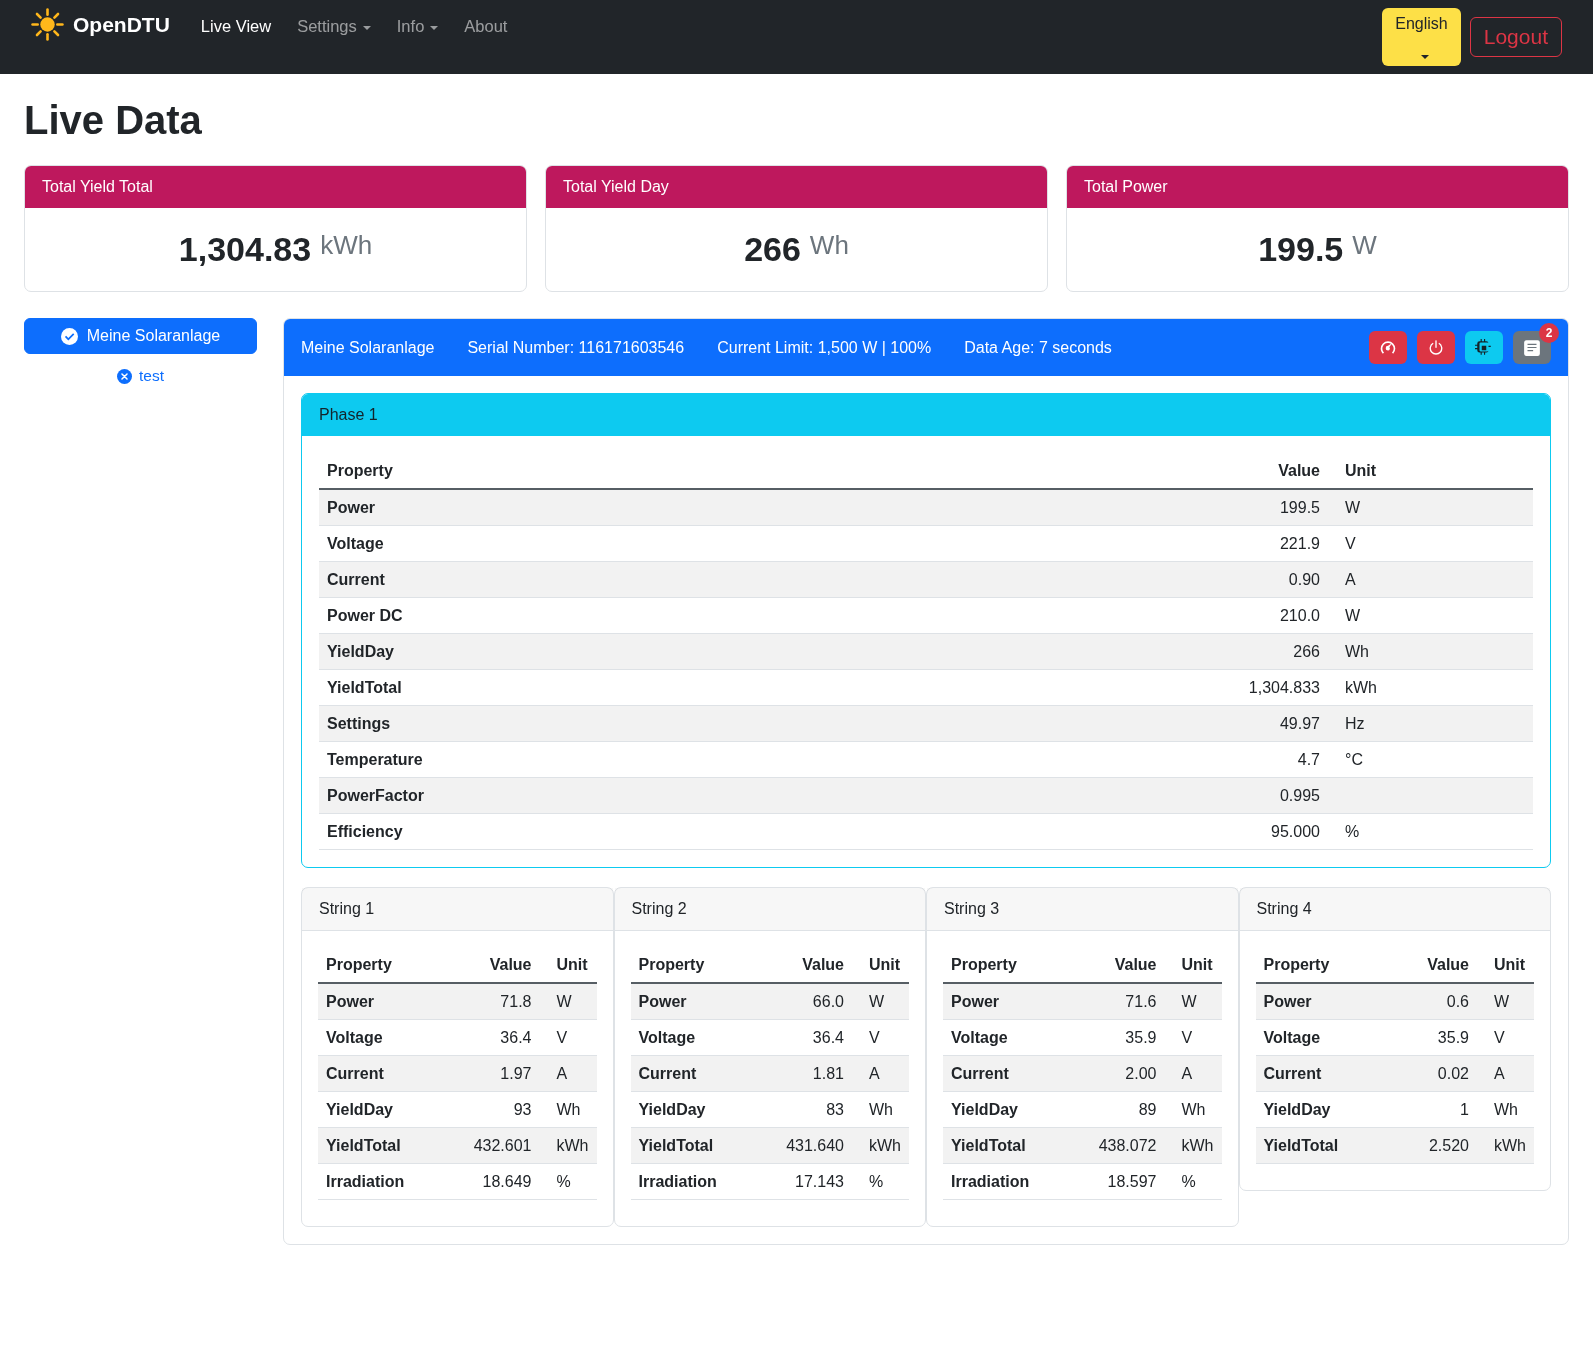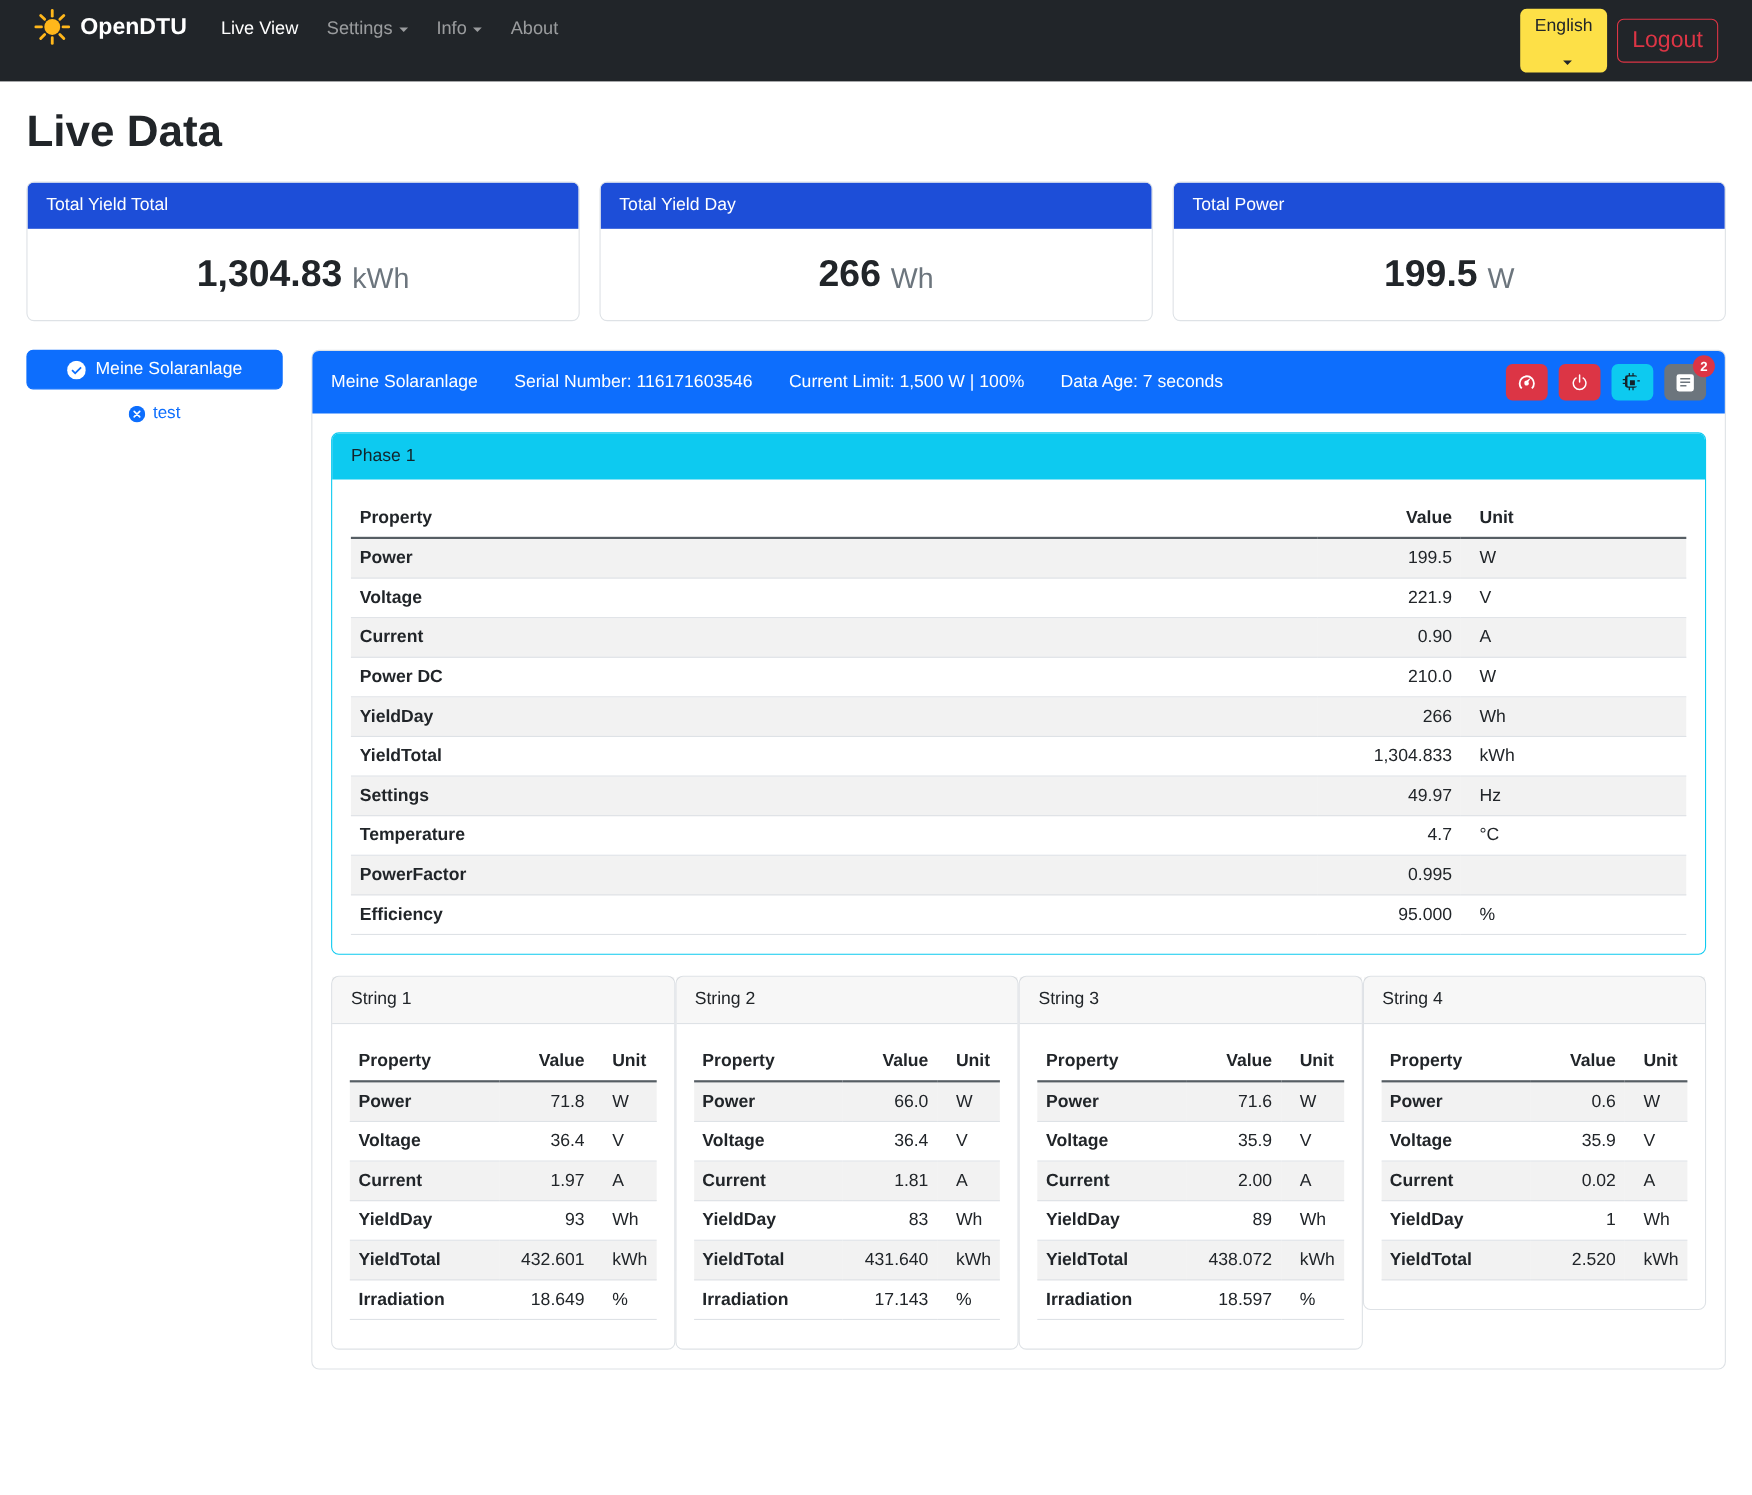--- a/index.html
+++ b/index.html
@@ -21,22 +21,22 @@
   .logout-btn { background:transparent; border:1px solid #dc3545; color:#dc3545; border-radius:6px; padding:7px 13px; font-size:21px; cursor:pointer; font-family:inherit; }
 
   
   .page { padding:10px 24px 28px; }
   h1.page-title { font-size:40px; font-weight:600; margin:14px 0 22px; }
 
   
   .summary-row { display:grid; grid-template-columns:repeat(3,1fr); gap:18px; margin-bottom:26px; }
   .card { border:1px solid #dee2e6; border-radius:7px; background:#fff; overflow:hidden; }
   .card-header { padding:12px 17px; font-size:16px; border-bottom:1px solid #dee2e6; }
-  .card-header.success { background:#1d4ed8; color:#fff; border-bottom:none; }
-  .summary-body { padding:22px 16px; display:flex; align-items:flex-end; justify-content:center; gap:9px; }
+  .card-header.success { background:#be185d; color:#fff; border-bottom:none; }
+  .summary-body { padding:22px 16px; display:flex; align-items:flex-start; justify-content:center; gap:9px; }
   .summary-value { font-size:34px; font-weight:700; color:#212529; }
   .summary-unit { font-size:26px; font-weight:500; color:#6c757d; }
 
   
   .content-row { display:flex; align-items:flex-start; gap:26px; }
   .sidebar { width:233px; flex-shrink:0; }
   .inverter-select-btn { width:100%; background:#0d6efd; border:1px solid #0d6efd; color:#fff; border-radius:6px;
     padding:8px 12px; font-size:16px; font-family:inherit; display:flex; align-items:center; justify-content:center; gap:9px; cursor:pointer; }
   .inverter-link { margin-top:13px; display:flex; align-items:center; justify-content:center; gap:7px;
     color:#0d6efd; font-size:15.5px; cursor:pointer; }

